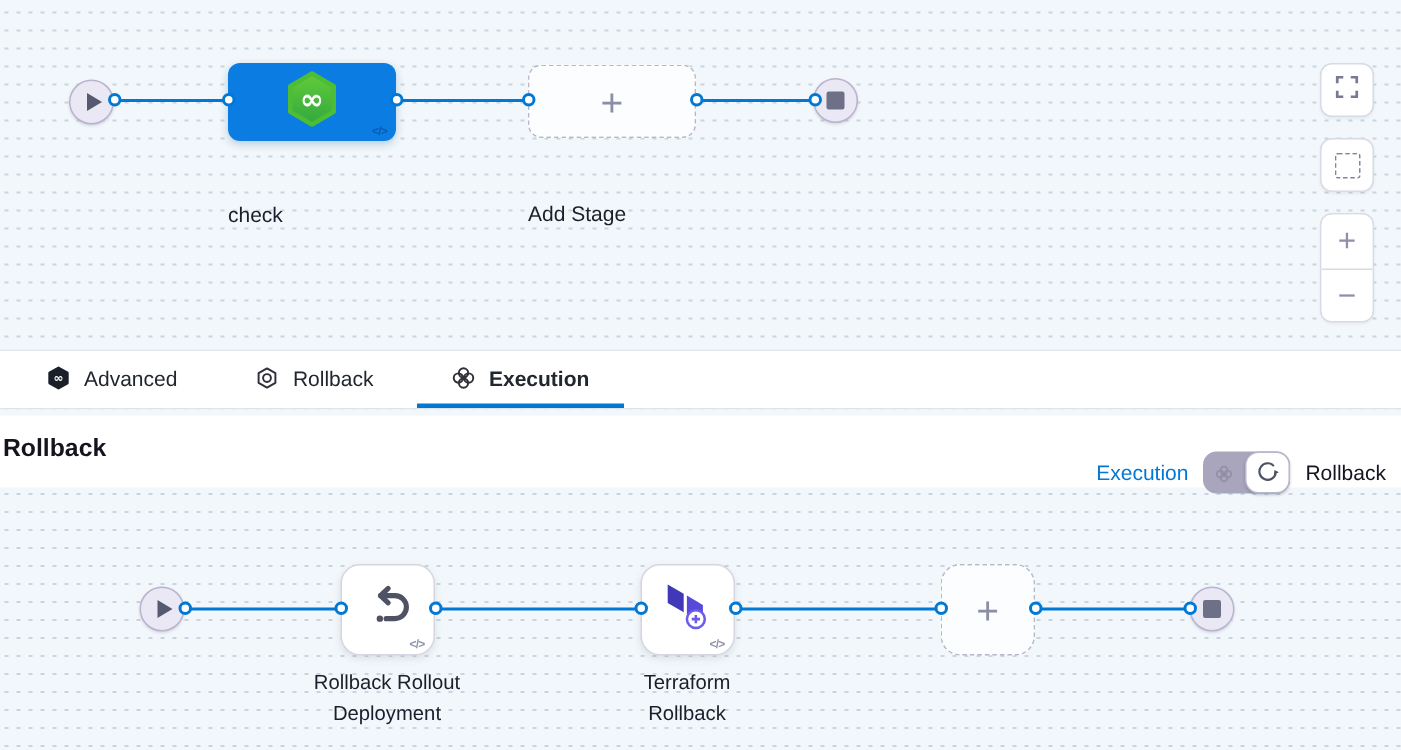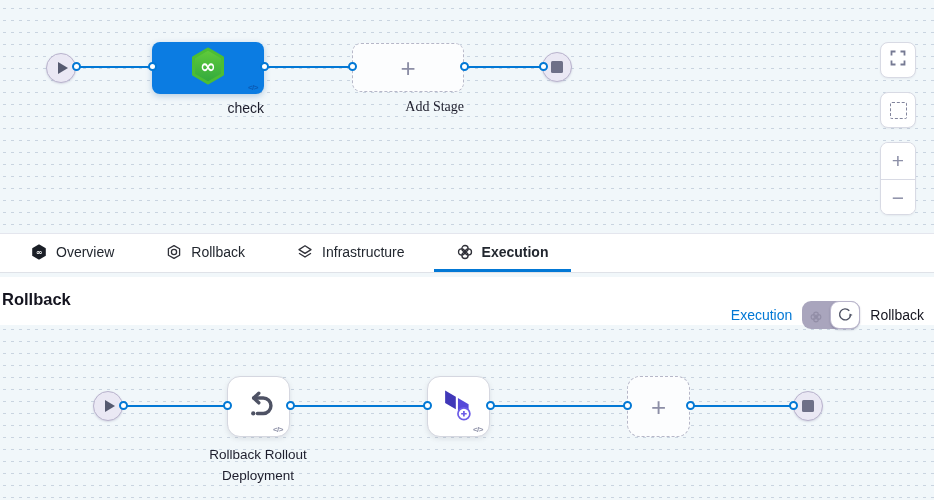--- a/index.html
+++ b/index.html
@@ -32,21 +32,21 @@
   .code-glyph{position:absolute;right:6px;bottom:2px;font-size:8px;font-weight:bold;
               letter-spacing:-.5px;}
   .code-glyph.on-blue{color:#0a5bb5;}
   .code-glyph.on-white{color:#8f92a8;}
 
   .add-box{position:absolute;border:1.6px dashed #b6b7c8;border-radius:9px;background:#fcfdfe;
            box-sizing:border-box;display:flex;align-items:center;justify-content:center;
            cursor:pointer;}
   .plus-glyph{font-size:26px;font-weight:300;color:#8c8ea6;line-height:1;}
 
-  .node-label{position:absolute;text-align:right;font-size:14px;color:#1d1d2c;}
+  .node-label{position:absolute;text-align:left;font-size:14px;color:#1d1d2c;margin-top:35px;}
   .step-label{position:absolute;text-align:center;font-size:13.5px;color:#1d1d2c;line-height:1.55;}
 
   .step-node{position:absolute;top:103px;width:63px;height:61px;background:#fff;
              border:1px solid #d5d7e0;border-radius:13px;box-sizing:border-box;display:flex;
              align-items:center;justify-content:center;
              box-shadow:0 2px 5px rgba(96,97,112,.14);cursor:pointer;}
 
   
   .cbtn{position:absolute;left:880px;width:36px;height:36px;background:#fff;
         border:1px solid #d8dae4;border-radius:8px;box-sizing:border-box;display:flex;
@@ -113,21 +113,21 @@
           <text x="20" y="26.5" text-anchor="middle" font-size="19" font-weight="bold" fill="#ffffff" font-family="'DejaVu Sans',sans-serif">∞</text>
         </svg>
       </span>
       <span class="code-glyph on-blue">&lt;/&gt;</span>
     </div>
     <div class="node-label" style="left:152px;top:100px;width:112px;">check</div>
 
     <div class="add-box" style="left:352px;top:43px;width:112px;height:49px;">
       <span class="plus-glyph">+</span>
     </div>
-    <div class="node-label" style="left:352px;top:99px;width:112px;font-family:Liberation Serif, serif;">Add Stage</div>
+    <div class="node-label" style="left:352px;top:99px;width:112px;">Add Stage</div>
 
     <div class="endcap" style="left:542px;top:52px;">
       <div class="stop-sq"></div>
     </div>
 
     <div class="conn" style="left:72px;top:62px;"></div>
     <div class="conn" style="left:148px;top:62px;"></div>
     <div class="conn" style="left:260px;top:62px;"></div>
     <div class="conn" style="left:348px;top:62px;"></div>
     <div class="conn" style="left:460px;top:62px;"></div>
@@ -153,39 +153,30 @@
   </div>
 
   <div class="tabbar">
     <div class="tab">
       <span class="tabicon">
         <svg width="16" height="16" viewBox="0 0 16 16">
           <polygon points="8,1.2 14,4.6 14,11.4 8,14.8 2,11.4 2,4.6" fill="#1b1f27" stroke="#1b1f27" stroke-width="1.6" stroke-linejoin="round"></polygon>
           <text x="8" y="10.8" text-anchor="middle" font-size="8" font-weight="bold" fill="#ffffff" font-family="'DejaVu Sans',sans-serif">∞</text>
         </svg>
       </span>
-      <span>Overview</span>
+      <span>Advanced</span>
     </div>
     <div class="tab">
       <span class="tabicon">
         <svg width="16" height="16" viewBox="0 0 16 16" fill="none" stroke="#2f3038" stroke-width="1.3">
           <polygon points="8,1.6 13.6,4.8 13.6,11.2 8,14.4 2.4,11.2 2.4,4.8" stroke-linejoin="round"></polygon>
           <circle cx="8" cy="8" r="2.6"></circle>
         </svg>
       </span>
       <span>Rollback</span>
-    </div>
-    <div class="tab">
-      <span class="tabicon">
-        <svg width="16" height="16" viewBox="0 0 16 16" fill="none" stroke="#2f3038" stroke-width="1.3" stroke-linejoin="round">
-          <polygon points="8,1.8 14,5.6 8,9.4 2,5.6"></polygon>
-          <path d="M2 9.2 L8 13 L14 9.2"></path>
-        </svg>
-      </span>
-      <span>Infrastructure</span>
     </div>
     <div class="tab active">
       <span class="tabicon">
         <svg width="16" height="16" viewBox="0 0 16 16" fill="none" stroke="#2f3038" stroke-width="1.3">
           <circle cx="8" cy="4.6" r="3.1"></circle>
             <circle cx="11.4" cy="8" r="3.1"></circle>
           <circle cx="8" cy="11.4" r="3.1"></circle>
             <circle cx="4.6" cy="8" r="3.1"></circle>
         </svg>
       </span>
@@ -244,20 +235,21 @@
       <span>
         <svg width="30" height="32" viewBox="0 0 28 30">
           <polygon points="1,1.5 11,7.3 11,18.9 1,13.1" fill="#4038b8"></polygon>
           <polygon points="13,8.5 23,14.3 23,25.9 13,20.1" fill="#5749d9"></polygon>
           <circle cx="18.6" cy="23.2" r="5.6" fill="#ffffff" stroke="#6c5ce7" stroke-width="1.6"></circle>
           <path d="M18.6 20.6 V25.8 M16 23.2 H21.2" stroke="#6c5ce7" stroke-width="1.6"></path>
         </svg>
       </span>
       <span class="code-glyph on-white">&lt;/&gt;</span>
     </div>
+    <div class="step-label" style="left:413px;top:172px;width:90px;">Terraform Rollback</div>
 
     <div class="add-box" style="left:627px;top:103px;width:63px;height:61px;border-radius:13px;">
       <span class="plus-glyph">+</span>
     </div>
 
     <div class="endcap" style="left:793px;top:118px;">
       <div class="stop-sq"></div>
     </div>
 
     <div class="conn" style="left:119px;top:128px;"></div>

